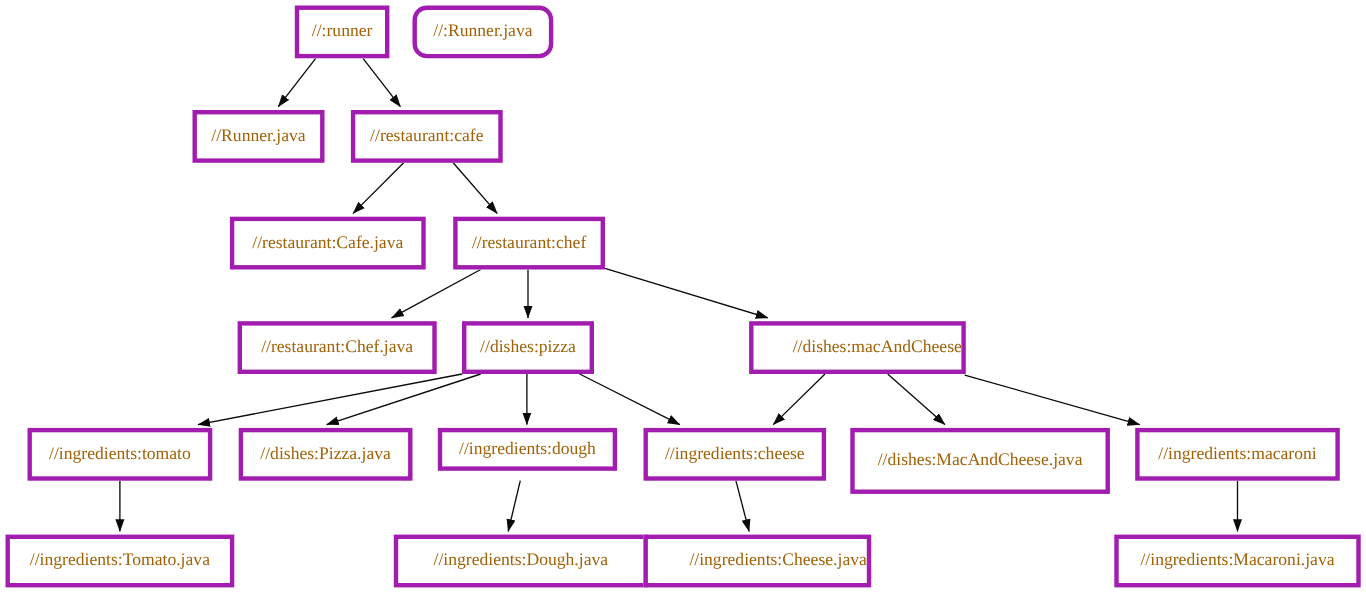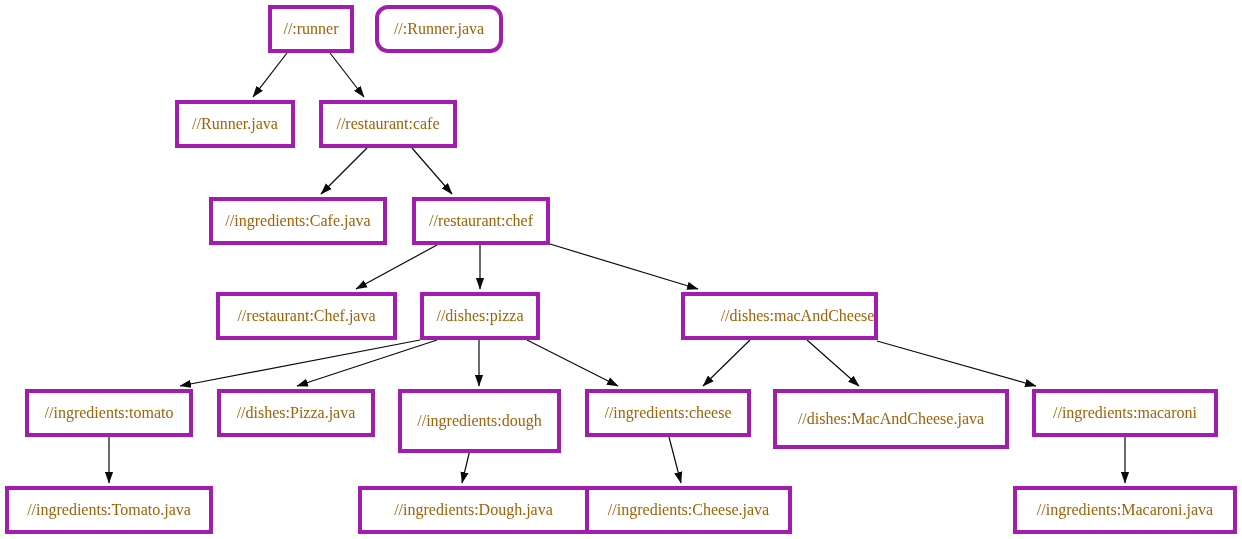--- a/index.html
+++ b/index.html
@@ -83,58 +83,58 @@
       <div class="graph-node" style="left: 375px; top: 5px; width: 128px; height: 48px; border-radius: 13px;">
         <span>//:Runner.java</span>
       </div>
       <div class="graph-node" style="left: 175px; top: 100px; width: 120px; height: 48px;">
         <span>//Runner.java</span>
       </div>
       <div class="graph-node" style="left: 319px; top: 100px; width: 138px; height: 48px; text-align: center;">
         <span>//restaurant:cafe</span>
       </div>
       <div class="graph-node" style="left: 209px; top: 197px; width: 178px; height: 48px;">
-        <span>//ingredients:Cafe.java</span>
+        <span>//restaurant:Cafe.java</span>
       </div>
       <div class="graph-node" style="left: 412px; top: 197px; width: 138px; height: 48px;">
         <span>//restaurant:chef</span>
       </div>
       <div class="graph-node" style="left: 216px; top: 292px; width: 181px; height: 48px;">
         <span>//restaurant:Chef.java</span>
       </div>
       <div class="graph-node" style="left: 420px; top: 292px; width: 120px; height: 48px;">
         <span>//dishes:pizza</span>
       </div>
       <div class="graph-node" style="left: 681px; top: 292px; width: 197px; height: 48px; padding-left: 36px;">
         <span>//dishes:macAndCheese</span>
       </div>
       <div class="graph-node" style="left: 25px; top: 389px; width: 168px; height: 48px;">
         <span>//ingredients:tomato</span>
       </div>
       <div class="graph-node" style="left: 217px; top: 389px; width: 158px; height: 48px;">
         <span>//dishes:Pizza.java</span>
       </div>
-      <div class="graph-node" style="left: 398px; top: 389px; width: 163px; height: 64px;">
+      <div class="graph-node" style="left: 398px; top: 389px; width: 163px; height: 39px;">
         <span>//ingredients:dough</span>
       </div>
       <div class="graph-node" style="left: 585px; top: 389px; width: 166px; height: 48px; font-family: Liberation Serif, serif;">
         <span>//ingredients:cheese</span>
       </div>
       <div class="graph-node" style="left: 773px; top: 389px; width: 236px; height: 60px;">
         <span>//dishes:MacAndCheese.java</span>
       </div>
       <div class="graph-node" style="left: 1032px; top: 389px; width: 186px; height: 48px;">
         <span>//ingredients:macaroni</span>
       </div>
       <div class="graph-node" style="left: 5px; top: 486px; width: 208px; height: 48px;">
         <span>//ingredients:Tomato.java</span>
       </div>
       <div class="graph-node" style="left: 358px; top: 486px; width: 231px; height: 48px;">
         <span>//ingredients:Dough.java</span>
       </div>
-      <div class="graph-node" style="left: 585px; top: 486px; width: 207px; height: 48px;">
+      <div class="graph-node" style="left: 585px; top: 486px; width: 207px; height: 48px; justify-content: flex-end;">
         <span>//ingredients:Cheese.java</span>
       </div>
       <div class="graph-node" style="left: 1013px; top: 486px; width: 224px; height: 48px;">
         <span>//ingredients:Macaroni.java</span>
       </div>
     </div>
 </div>
 
 </body></html>

